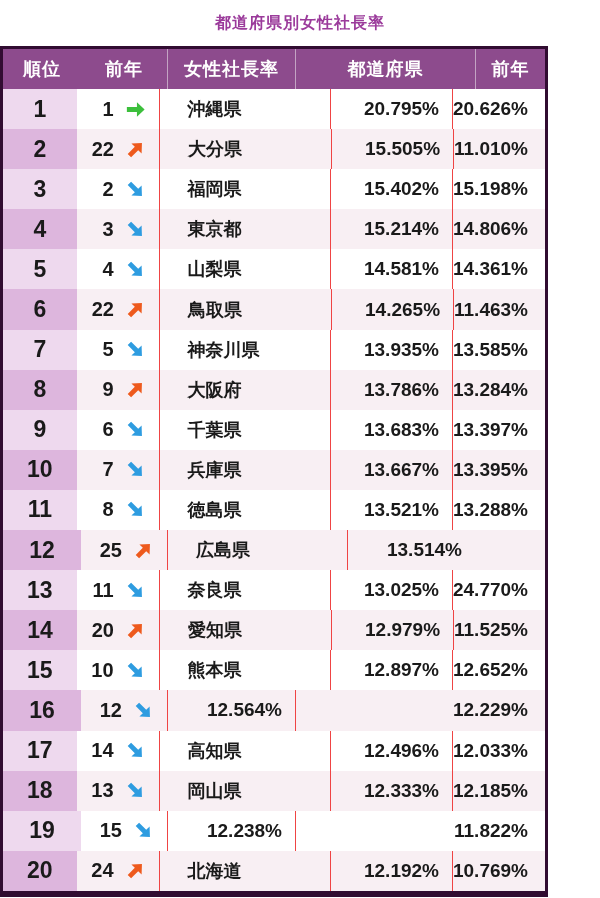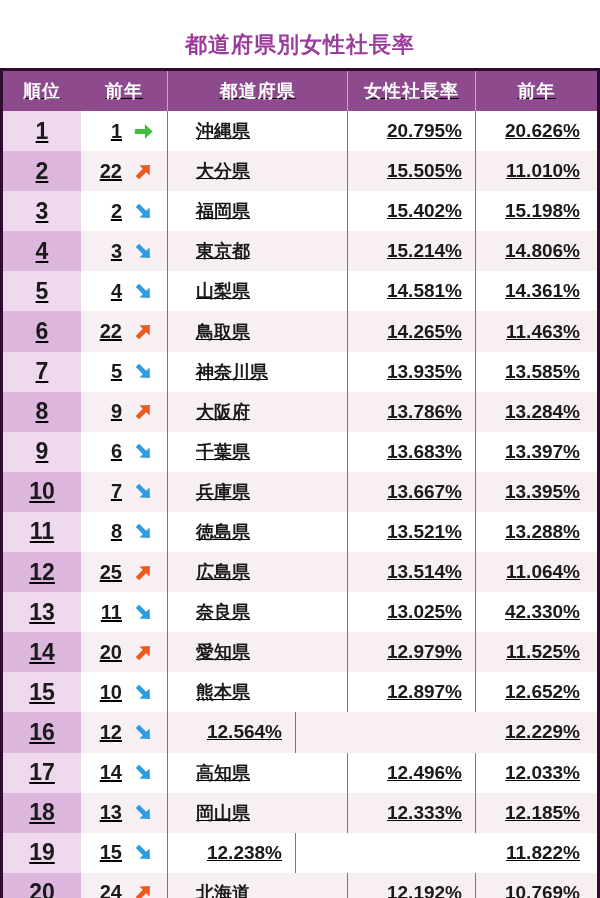--- a/index.html
+++ b/index.html
@@ -2,28 +2,27 @@
 <html><head>
 <meta charset="utf-8">
 <style>
   * { box-sizing: border-box; margin: 0; padding: 0; }
   html, body { width: 600px; background: #ffffff; font-family: "Liberation Sans", "DejaVu Sans", sans-serif; }
   body { height: 898px; overflow: hidden; }
 
   .page-title {
     height: 46px;
     display: flex; align-items: center; justify-content: center;
-    font-size: 22px; font-weight: bold; color: #9b3b9b; letter-spacing: 1px; margin-top: 22px;
+    font-size: 16px; font-weight: bold; color: #9b3b9b; letter-spacing: 1px;
   }
 
   .ranking-table {
-    width: 600px;
+    width: 548px;
     border: 3px solid #310c31;
     border-bottom-width: 6px;
-    text-decoration: underline;
   }
 
   .hrow { display: flex; height: 40px; background: #8d4b8d; }
   .hrow .cell {
     color: #ffffff; font-weight: bold; font-size: 18px;
     display: flex; align-items: center; justify-content: center;
     letter-spacing: 1px;
   }
   .hrow .c3, .hrow .c4, .hrow .c5 { border-left: 1px solid rgba(225,210,225,0.65); }
 
@@ -56,22 +55,22 @@
 </style>
 </head>
 <body>
 
 <div class="page-title">都道府県別女性社長率</div>
 
 <div class="ranking-table">
   <div class="hrow">
     <div class="cell c1">順位</div>
     <div class="cell c2">前年</div>
+    <div class="cell c4">女性社長率</div>
     <div class="cell c3">都道府県</div>
-    <div class="cell c4">女性社長率</div>
     <div class="cell c5">前年</div>
   </div>
   <div>
   <div class="row">
     <div class="cell c1">1</div>
     <div class="cell c2">
       <span class="prev-rank">1</span>
       <svg class="trend-icon trend-same" viewBox="0 0 24 24" aria-hidden="true">
         <path fill="currentColor" d="M3 9.5 L13.5 9.5 L13.5 4.5 L21.5 12 L13.5 19.5 L13.5 14.5 L3 14.5 Z"></path>
       </svg>
@@ -214,34 +213,33 @@
   <div class="row">
     <div class="cell c1">12</div>
     <div class="cell c2">
       <span class="prev-rank">25</span>
       <svg class="trend-icon trend-up" viewBox="0 0 24 24" aria-hidden="true">
         <path fill="currentColor" d="M3 9.5 L13.5 9.5 L13.5 4.5 L21.5 12 L13.5 19.5 L13.5 14.5 L3 14.5 Z"></path>
       </svg>
     </div>
     <div class="cell c3">広島県</div>
     <div class="cell c4">13.514%</div>
-    <div class="cell c5">11.064%</div>
   </div>
 
   <div class="row">
     <div class="cell c1">13</div>
     <div class="cell c2">
       <span class="prev-rank">11</span>
       <svg class="trend-icon trend-down" viewBox="0 0 24 24" aria-hidden="true">
         <path fill="currentColor" d="M3 9.5 L13.5 9.5 L13.5 4.5 L21.5 12 L13.5 19.5 L13.5 14.5 L3 14.5 Z"></path>
       </svg>
     </div>
     <div class="cell c3">奈良県</div>
     <div class="cell c4">13.025%</div>
-    <div class="cell c5">42.330%</div>
+    <div class="cell c5">24.770%</div>
   </div>
 
   <div class="row">
     <div class="cell c1">14</div>
     <div class="cell c2">
       <span class="prev-rank">20</span>
       <svg class="trend-icon trend-up" viewBox="0 0 24 24" aria-hidden="true">
         <path fill="currentColor" d="M3 9.5 L13.5 9.5 L13.5 4.5 L21.5 12 L13.5 19.5 L13.5 14.5 L3 14.5 Z"></path>
       </svg>
     </div>

